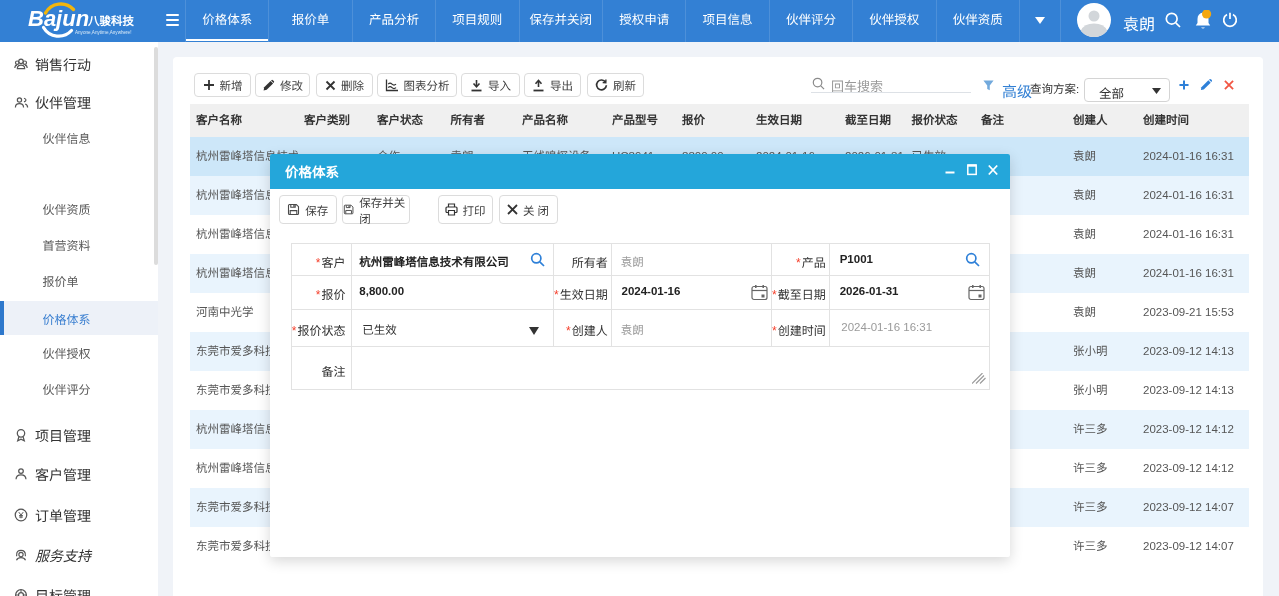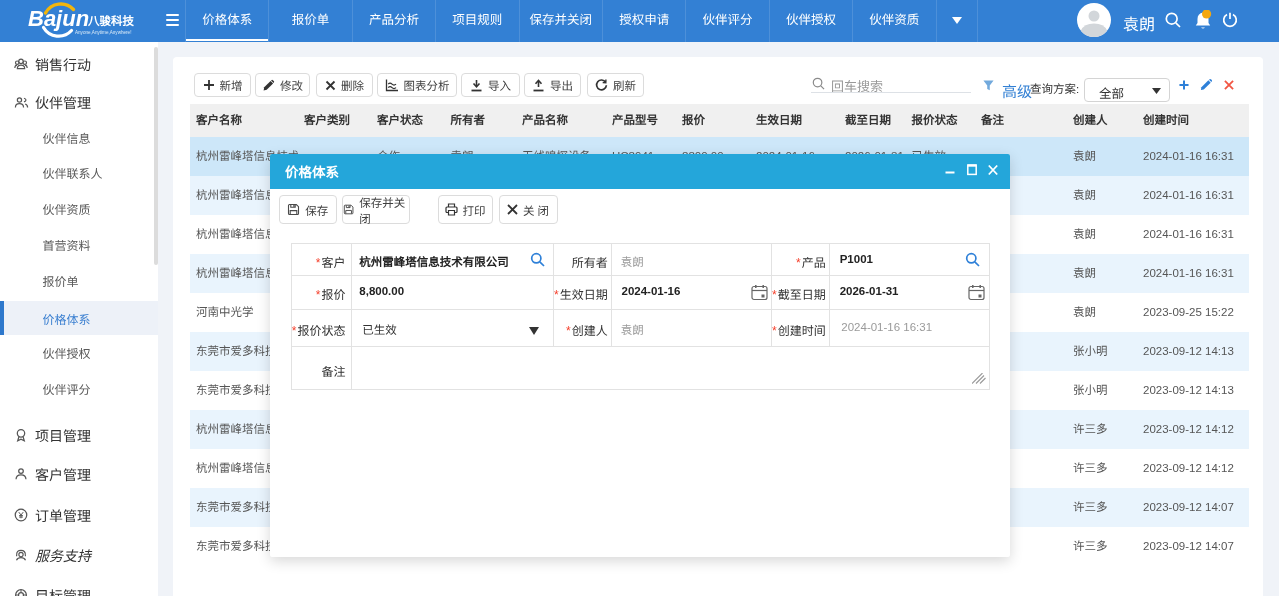--- a/index.html
+++ b/index.html
@@ -74,20 +74,21 @@
       <div></div>
       <div></div>
     </div>
   <div id="nav">
     <div class="tab active">价格体系</div>
     <div class="tab">报价单</div>
     <div class="tab">产品分析</div>
     <div class="tab">项目规则</div>
     <div class="tab">保存并关闭</div>
     <div class="tab">授权申请</div>
+    <div class="tab">项目信息</div>
     <div class="tab">伙伴评分</div>
     <div class="tab">伙伴授权</div>
     <div class="tab">伙伴资质</div>
     <div class="tab"><svg width="10" height="7" viewBox="0 0 10 7" fill="#fff" style="vertical-align:middle;">
           <path d="M0 0 H10 L5 7 Z"></path>
         </svg></div>
   </div>
   <svg style="position:absolute;left:1077px;top:2.5px;" width="34" height="34" viewBox="0 0 34 34">
       <circle cx="17" cy="17" r="17" fill="#fff"></circle>
       <circle cx="17" cy="13" r="5.5" fill="#d2d6da"></circle>
@@ -124,23 +125,20 @@
     <svg width="15" height="13" viewBox="0 0 18 16" fill="none" stroke="#555" stroke-width="1.5">
         <circle cx="6.5" cy="5" r="2.6"></circle>
         <path d="M1.5 14 Q1.5 9.5 6.5 9.5 Q11.5 9.5 11.5 14"></path>
         <path d="M12 2.8 Q14.5 3.4 14.5 5 Q14.5 6.6 12 7.2"></path>
         <path d="M13.5 9.8 Q16.5 10.8 16.5 14"></path>
       </svg>
     <span class="t">伙伴管理</span>
   </div>
   <div class="sitem sub" style="top:78px;height:35px;">
       <span class="t">伙伴信息</span>
-    </div>
-  <div class="sitem sub" style="top:113.3px;height:35px;">
-      <span class="t">伙伴联系人</span>
     </div>
   <div class="sitem sub" style="top:149.1px;height:35px;">
       <span class="t">伙伴资质</span>
     </div>
   <div class="sitem sub" style="top:185px;height:35px;">
       <span class="t">首营资料</span>
     </div>
   <div class="sitem sub" style="top:220.9px;height:35px;">
       <span class="t">报价单</span>
     </div>
@@ -348,21 +346,21 @@
         <div class="tc" style="left:181px;width:73.5px;">合作</div>
         <div class="tc" style="left:254.5px;width:71.5px;">袁朗</div>
         <div class="tc" style="left:326px;width:90px;"></div>
         <div class="tc" style="left:416px;width:70px;"></div>
         <div class="tc" style="left:486px;width:74px;"></div>
         <div class="tc" style="left:560px;width:89px;"></div>
         <div class="tc" style="left:649px;width:66.5px;"></div>
         <div class="tc" style="left:715.5px;width:69.5px;"></div>
         <div class="tc" style="left:785px;width:92px;"></div>
         <div class="tc" style="left:877px;width:70px;">袁朗</div>
-        <div class="tc" style="left:947px;width:112px;">2023-09-25 15:22</div>
+        <div class="tc" style="left:947px;width:112px;">2023-09-21 15:53</div>
       </div>
       <div class="trow even">
         <div class="tc" style="left:0px;width:108px;">东莞市爱多科技有限公司</div>
         <div class="tc" style="left:108px;width:73px;"></div>
         <div class="tc" style="left:181px;width:73.5px;">合作</div>
         <div class="tc" style="left:254.5px;width:71.5px;">张小明</div>
         <div class="tc" style="left:326px;width:90px;"></div>
         <div class="tc" style="left:416px;width:70px;"></div>
         <div class="tc" style="left:486px;width:74px;"></div>
         <div class="tc" style="left:560px;width:89px;"></div>

